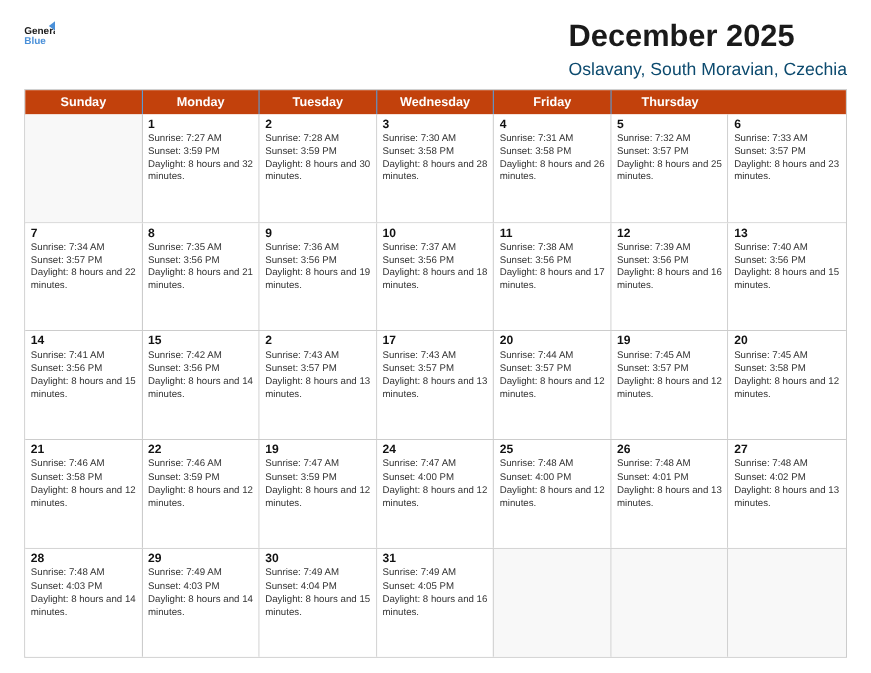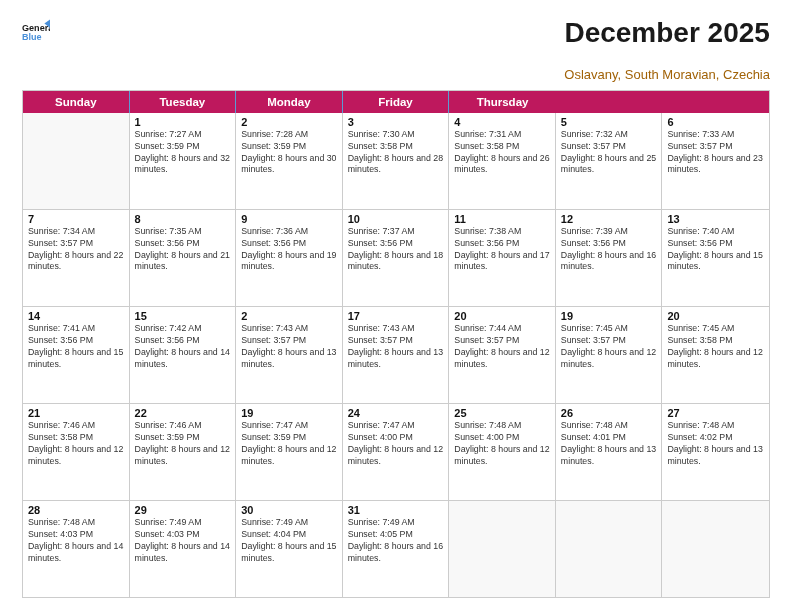--- a/index.html
+++ b/index.html
@@ -26,43 +26,43 @@
     .logo {
       display: flex;
       align-items: center;
       gap: 4px;
     }
     .logo-icon {
       width: 28px;
       height: 28px;
     }
     .title-block {
-      text-align: center;
+      text-align: left;
     }
     .month-title {
       font-size: 28px;
       font-weight: bold;
       color: #1a1a1a;
       line-height: 1.1;
     }
     .location {
-      font-size: 13px;
-      color: #a16207;
-      margin-top: 18px;
+      font-size: 16px;
+      color: #0c4a6e;
+      margin-top: 6px;
     }
     .calendar {
       flex: 1;
       display: flex;
       flex-direction: column;
       border: 1px solid #ccc;
     }
     .cal-header {
       display: grid;
       grid-template-columns: repeat(7, 1fr);
-      background: #be185d;
+      background: #c2410c;
     }
     .cal-header-cell {
       color: #fff;
       font-size: 11.5px;
       font-weight: bold;
       text-align: center;
       padding: 5px 2px;
       border-right: 1px solid #5a9ad4;
     }
     .cal-header-cell:last-child { border-right: none; }
@@ -116,22 +116,23 @@
     </div>
     <div class="title-block">
       <div class="month-title">December 2025</div>
       <div class="location">Oslavany, South Moravian, Czechia</div>
     </div>
   </div>
 
   <div class="calendar">
     <div class="cal-header">
     <div class="cal-header-cell">Sunday</div>
+        <div class="cal-header-cell">Monday</div>
         <div class="cal-header-cell">Tuesday</div>
-        <div class="cal-header-cell">Monday</div>
+        <div class="cal-header-cell">Wednesday</div>
         <div class="cal-header-cell">Friday</div>
         <div class="cal-header-cell">Thursday</div>
       </div>
     <div class="cal-body">
     <div class="cal-row">
           <div class="cal-cell empty"></div>
           <div class="cal-cell">
             <span class="day-num">1</span>
             <div class="cell-text">Sunrise: 7:27 AM<br>Sunset: 3:59 PM<br>Daylight: 8 hours and 32 minutes.</div>
           </div>

